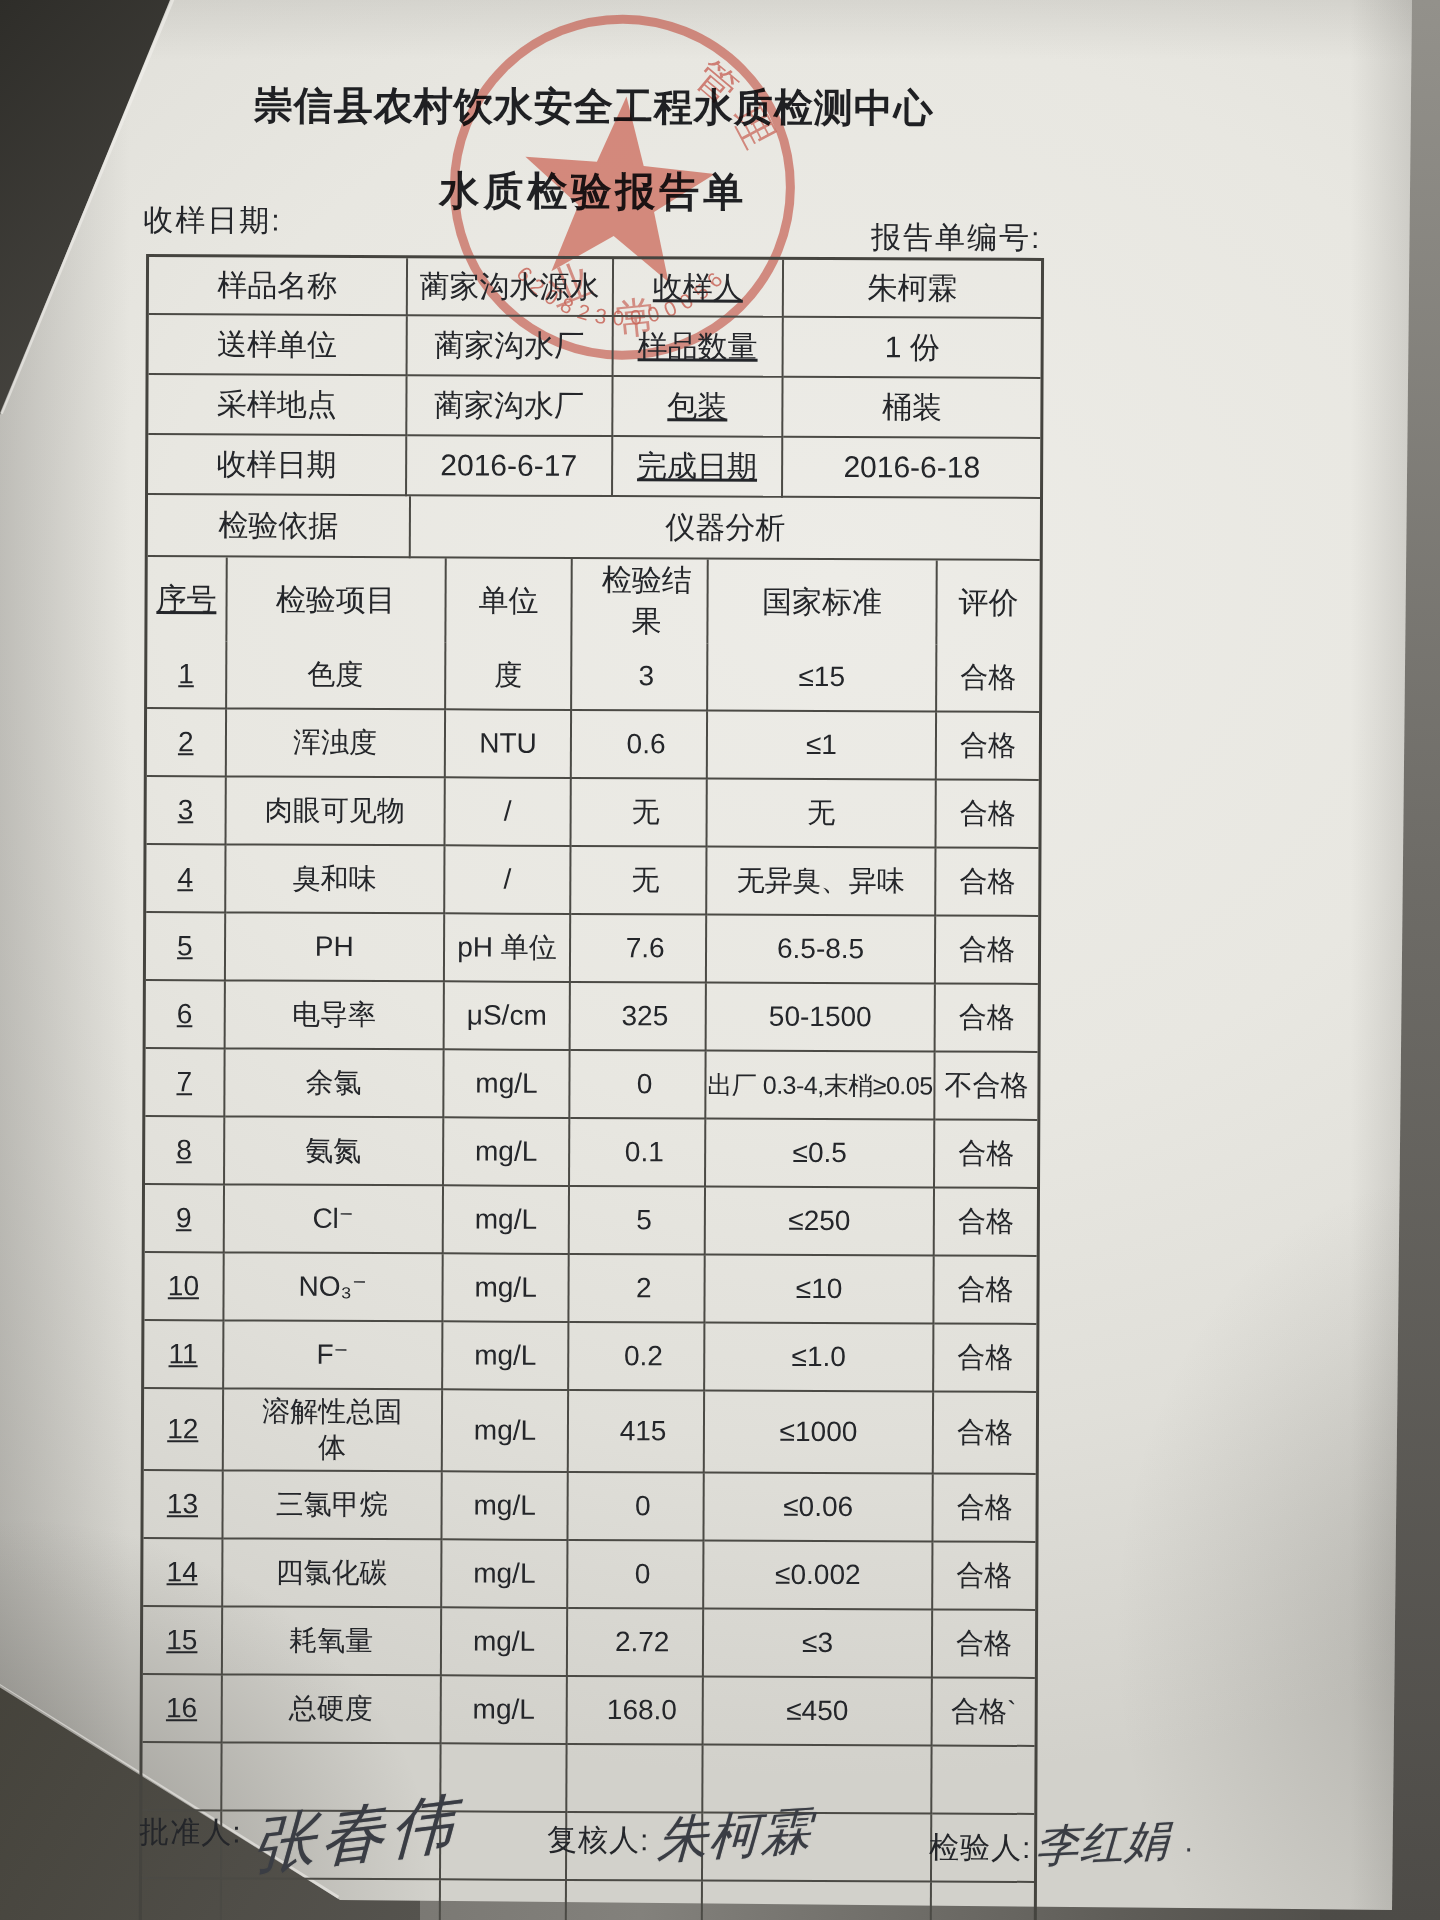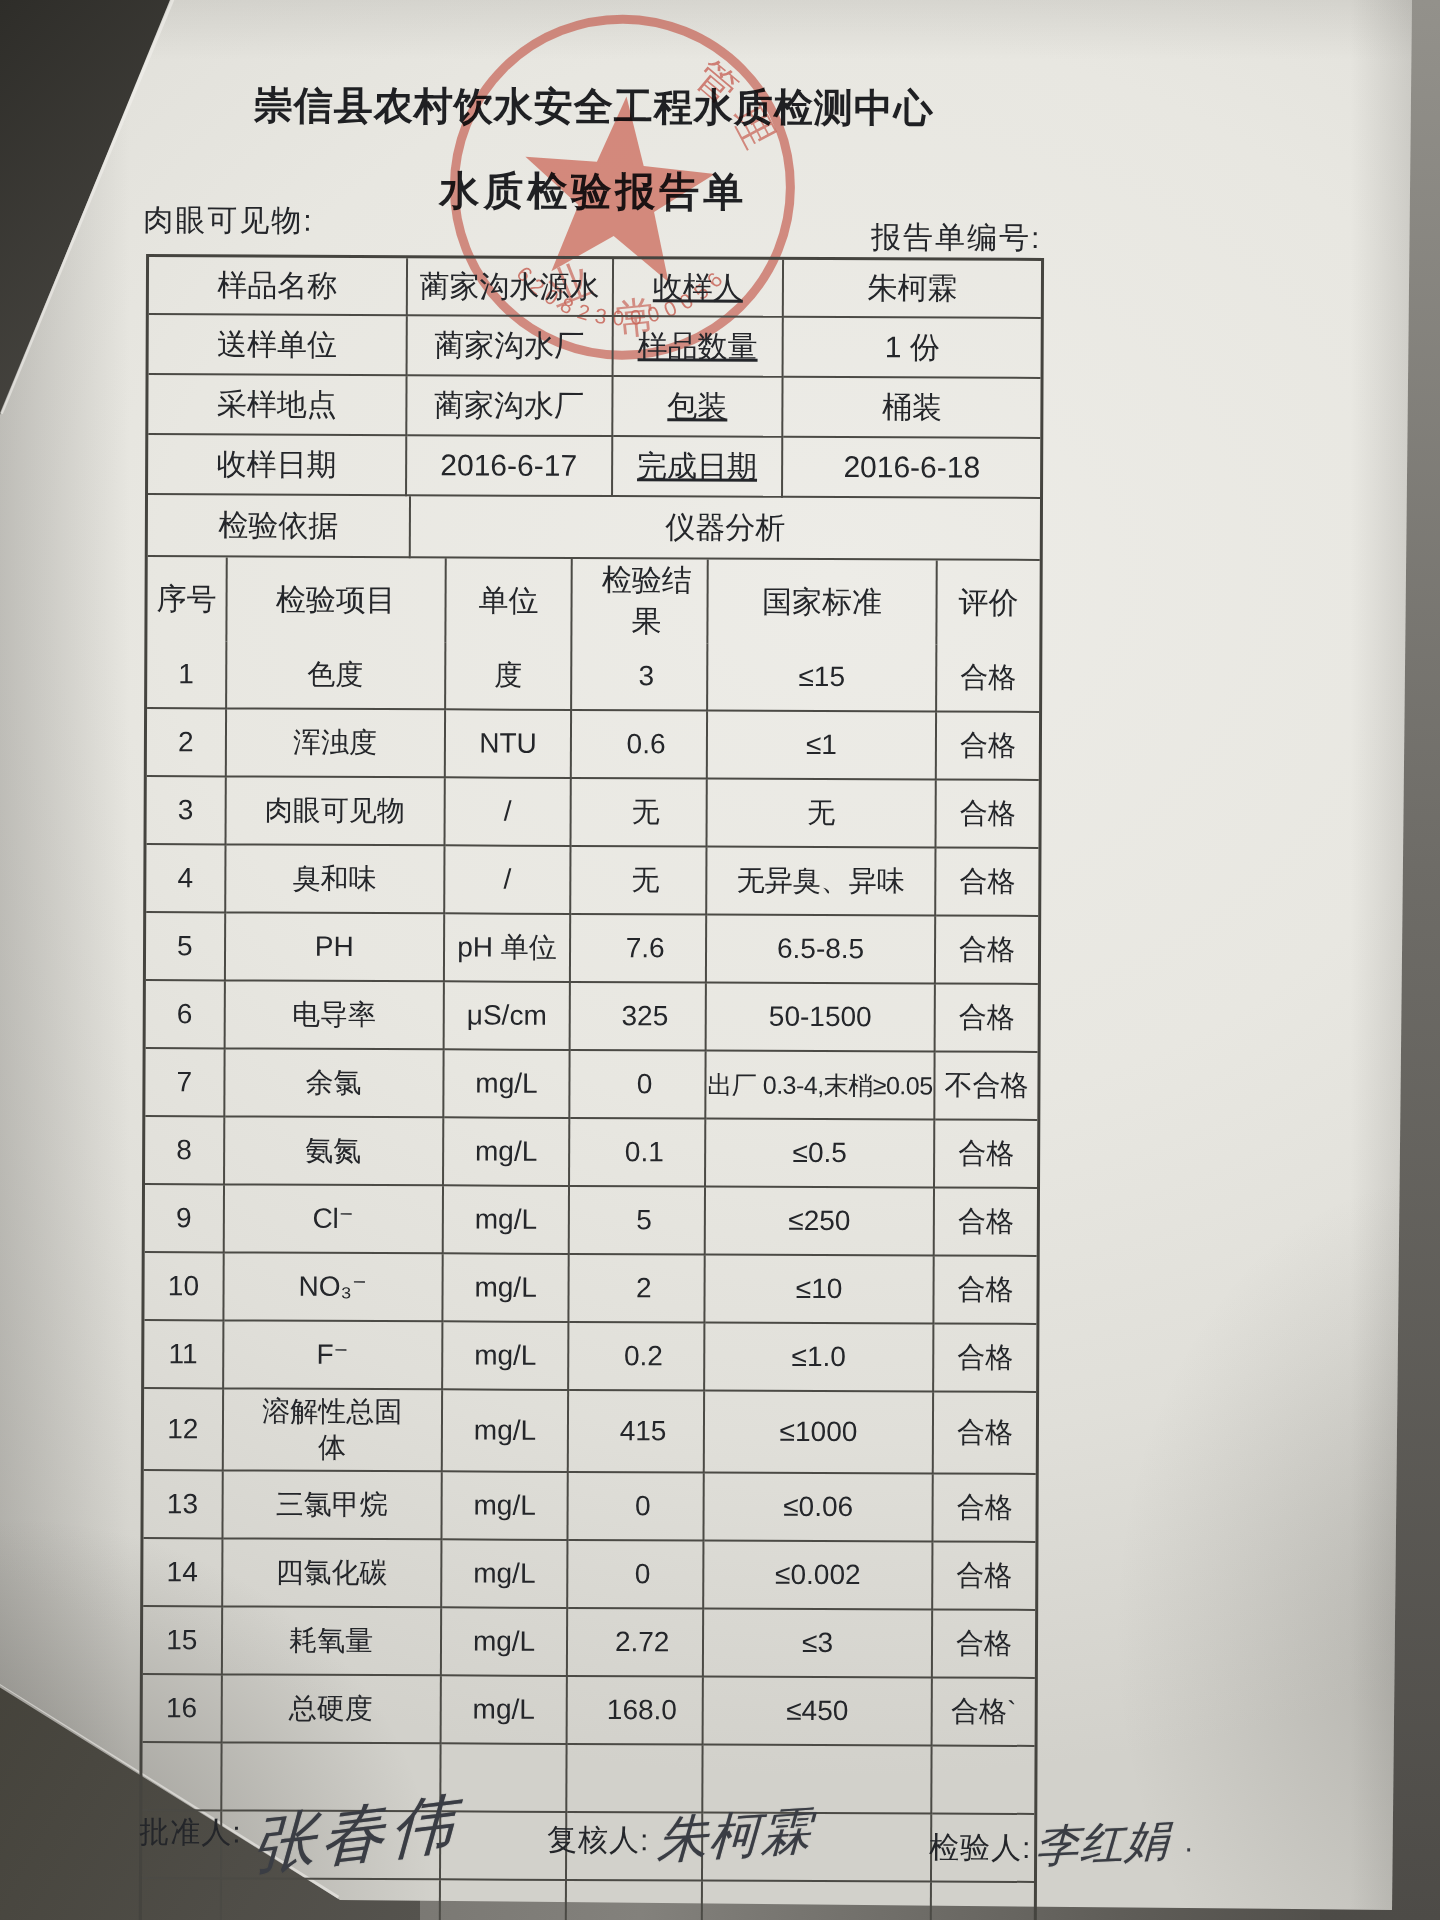--- a/index.html
+++ b/index.html
@@ -65,21 +65,21 @@
   .info-t td:nth-child(1){width:29%;}
   .info-t td:nth-child(2){width:23%;}
   .info-t td:nth-child(3){width:19%;text-decoration:underline;}
   .info-t td:nth-child(4){width:29%;}
 
   .basis-t td{font-size:30px;height:58px;}
   .basis-t td:nth-child(1){width:29%;}
 
   .res-t th{font-size:30px;height:56px;}
   .res-t td{font-size:28px;height:58px;}
-  .res-t .c0{width:9.5%;}
+  .res-t .c0{width:9.5%;text-decoration:underline;}
   .res-t .c1{width:19.5%;padding:4px 34px;line-height:1.28;}
   .res-t .c2{width:15.4%;}
   .res-t .c3{width:14.9%;padding-left:15px;}
   .res-t .c4{width:28.2%;white-space:nowrap;}
   .res-t .c5{width:12.5%;margin-top:12px;}
   .res-t td.tight{font-size:25px;letter-spacing:-.5px;}
 
   
   .footer{position:absolute;left:143px;top:1800px;width:1060px;height:120px;}
   .siggroup{position:absolute;display:flex;align-items:flex-start;}
@@ -117,21 +117,21 @@
     <path id="digitArc" d="M 51.3 228.2 A 138 138 0 0 0 310.7 228.2" fill="none"></path>
     <text font-size="21" letter-spacing="7" fill="#c4574a" opacity=".85" text-anchor="middle" font-family="Liberation Sans, DejaVu Sans, sans-serif">
       <textPath href="#digitArc" startOffset="50%">6208230000056</textPath>
     </text>
     <text x="266" y="86" font-size="40" fill="#c4574a" opacity=".8" text-anchor="middle" transform="rotate(40 266 86)">管</text>
     <text x="300" y="126" font-size="40" fill="#c4574a" opacity=".75" text-anchor="middle" transform="rotate(62 300 126)">理</text>
     <text x="134" y="292" font-size="42" fill="#c4574a" opacity=".7" text-anchor="middle" transform="rotate(-22 134 292)">业</text>
     <text x="198" y="326" font-size="42" fill="#c4574a" opacity=".7" text-anchor="middle" transform="rotate(-6 198 326)">常</text>
   </svg>
 
-  <div class="sample-no">肉眼可见物:</div>
+  <div class="sample-no">收样日期:</div>
   <div class="report-no">报告单编号:</div>
 
   <div class="tablewrap">
 
     <table class="info-t first">
       <tbody>
           <tr>
         <td>样品名称</td>
         <td>蔺家沟水源水</td>
         <td>收样人</td>

